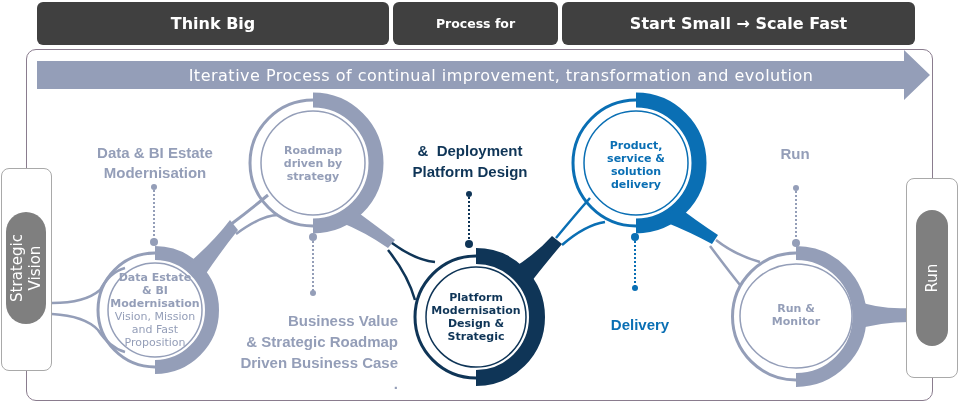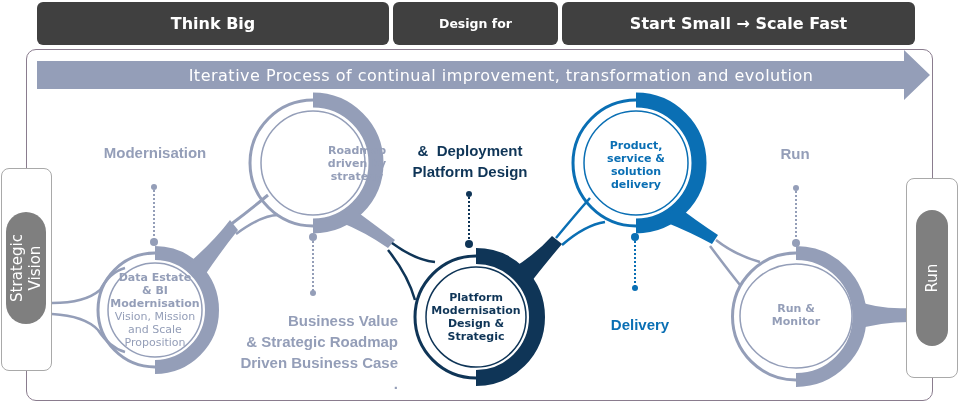--- a/index.html
+++ b/index.html
@@ -16,21 +16,21 @@
   .pill span { transform: rotate(-90deg); white-space: nowrap; text-align: center; font-family: "DejaVu Sans", sans-serif; font-size: 15px; line-height: 18px; }
   .arrow-text { position: absolute; left: 38px; top: 61px; width: 870px; height: 28px; color: #ffffff; font-size: 16px; letter-spacing: 0.5px; display: flex; align-items: center; justify-content: center; padding-left: 28px; }
 </style>
 </head>
 <body>
 
 <div class="phase big" style="left:37px;width:352px;">
   <span>Think Big</span>
 </div>
 <div class="phase small" style="left:393px;width:165px;flex-direction:column;">
-  <span>Design for</span>
+  <span>Process for</span>
 </div>
 <div class="phase big" style="left:562px;width:353px;">
   <span>Start Small → Scale Fast</span>
 </div>
 
 <div class="frame"></div>
 
 <svg class="main" width="958" height="406">
 
   <polygon points="37,61 904,61 904,50 930,75 904,100 904,89 37,89" fill="#949eb8"></polygon>
@@ -121,32 +121,33 @@
       <span style="transform:none;display:block;">Vision</span>
     </span>
 </div>
 
 <div class="side-box" style="left:906px;top:178px;width:52px;height:200px;"></div>
 <div class="pill" style="left:916px;top:210px;width:32px;height:136px;">
   <span>Run</span>
 </div>
 
 <div class="lbl" style="left:75px;top:143px;width:160px;font-size:15px;line-height:20px;color:#949eb8;">
+  <div>Data &amp; BI Estate</div>
   <div>Modernisation</div>
 </div>
 <div class="inner" style="left:103px;top:268px;width:104px;height:84px;color:#949eb8;">
   <div>Data Estate</div>
   <div>&amp; BI</div>
   <div>Modernisation</div>
   <div style="font-weight:normal;">Vision, Mission</div>
-  <div style="font-weight:normal;">and Scale</div>
+  <div style="font-weight:normal;">and Fast</div>
   <div style="font-weight:normal;">Proposition</div>
 </div>
 
-<div class="inner" style="left:263px;top:140px;width:100px;height:46px;color:#949eb8;margin-left:44px;">
+<div class="inner" style="left:263px;top:140px;width:100px;height:46px;color:#949eb8;">
   <div>Roadmap</div>
   <div>driven by</div>
   <div>strategy</div>
 </div>
 <div class="lbl" style="left:228px;top:310px;width:170px;font-size:15px;line-height:21px;color:#949eb8;text-align:right;">
   <div>Business Value</div>
   <div>&amp; Strategic Roadmap</div>
   <div>Driven Business Case</div>
   <div>.</div>
 </div>

